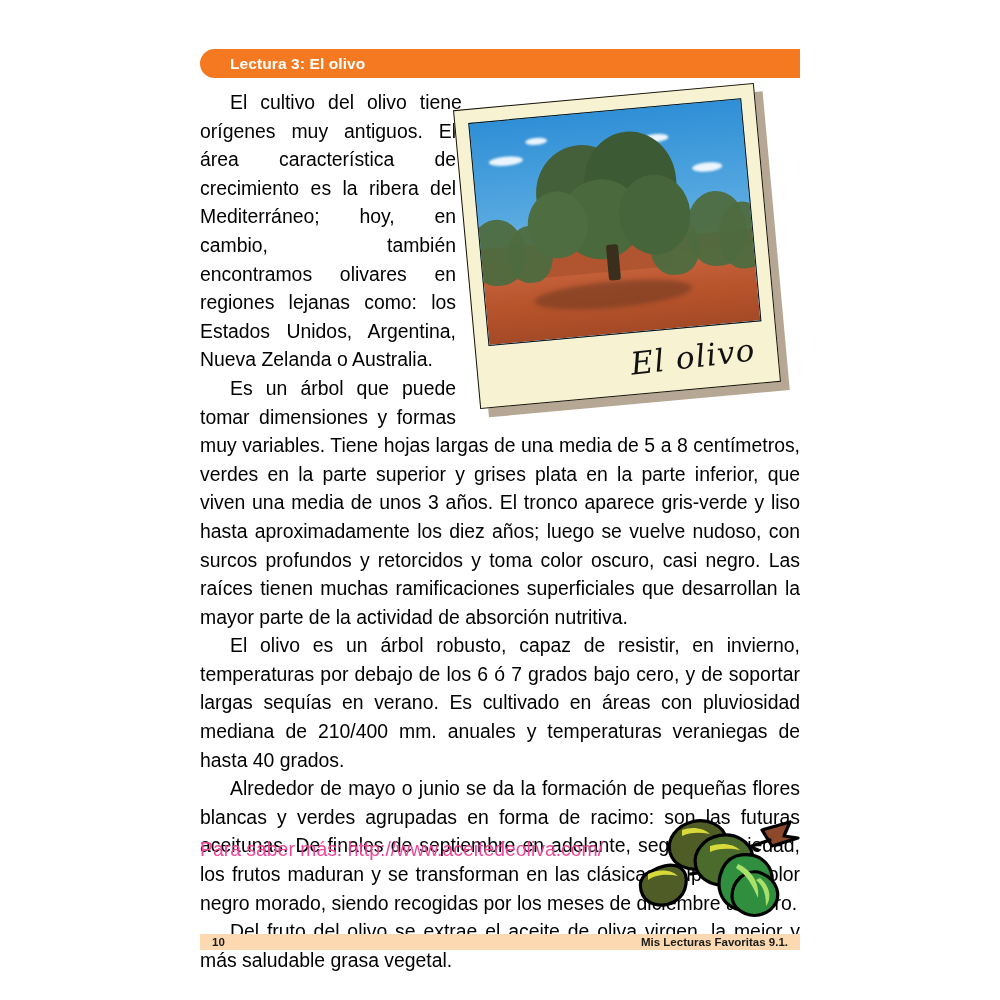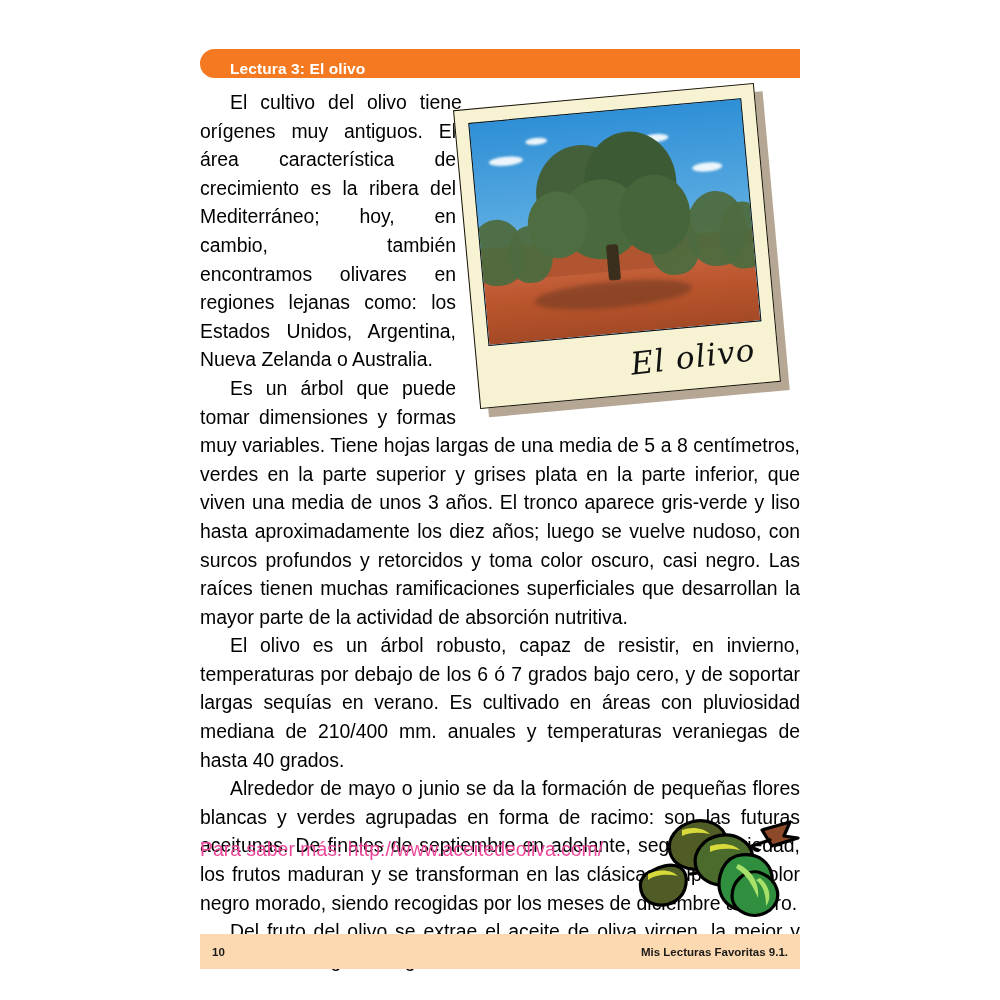--- a/index.html
+++ b/index.html
@@ -10,21 +10,21 @@
     overflow:hidden;
     position:relative;
   }
   .page{position:absolute;inset:0;}
 
   
   .banner{
     position:absolute;left:200px;top:49px;width:600px;height:29px;
     background:#f47920;
     border-radius:15px 0 0 15px;
-    display:flex;align-items:flex-end;
+    display:flex;align-items:center;
   }
   .banner-label{
     color:#ffffff;font-size:15.5px;font-weight:bold;
     letter-spacing:.1px;margin-left:30px;
     white-space:nowrap;
   }
 
   
   .article{
     position:absolute;left:200px;top:88px;width:600px;height:820px;
@@ -99,21 +99,21 @@
   .link-line{
     position:absolute;left:200px;top:838px;
     font-size:19.4px;color:#ec4899;white-space:nowrap;
   }
 
   
   .olive-art{position:absolute;left:612px;top:812px;width:200px;height:115px;}
 
   
   .footer{
-    position:absolute;left:200px;top:934px;width:600px;height:35px;
+    position:absolute;left:200px;top:934px;width:600px;height:16px;
     background:#fcd9b0;display:flex;align-items:center;
     justify-content:space-between;
     padding:0 12px;box-sizing:border-box;
   }
   .footer span{font-size:11.5px;font-weight:bold;color:#1a1a1a;}
 </style>
 </head>
 <body>
 
 <div class="page">

